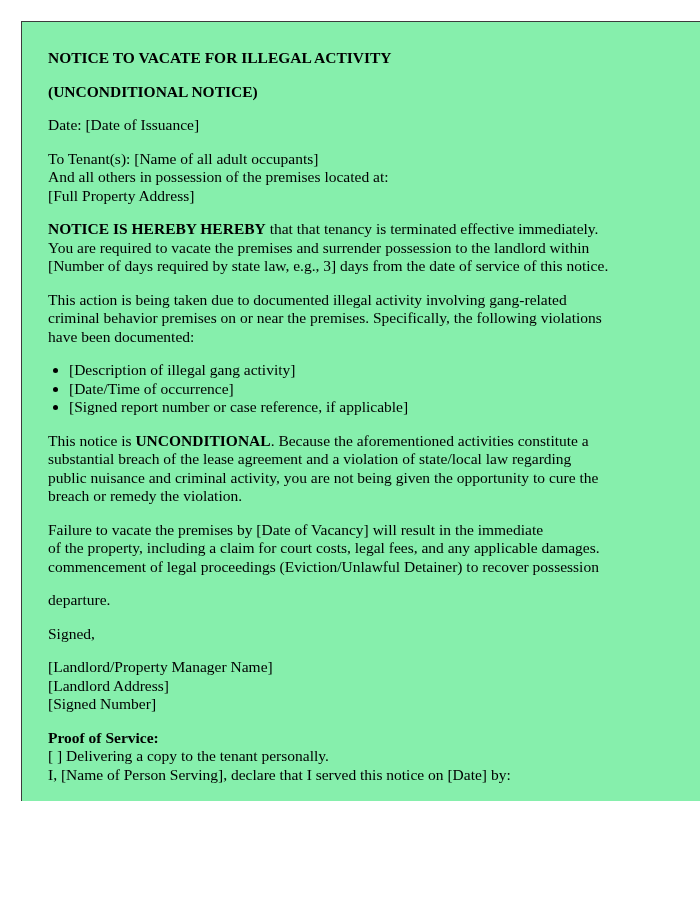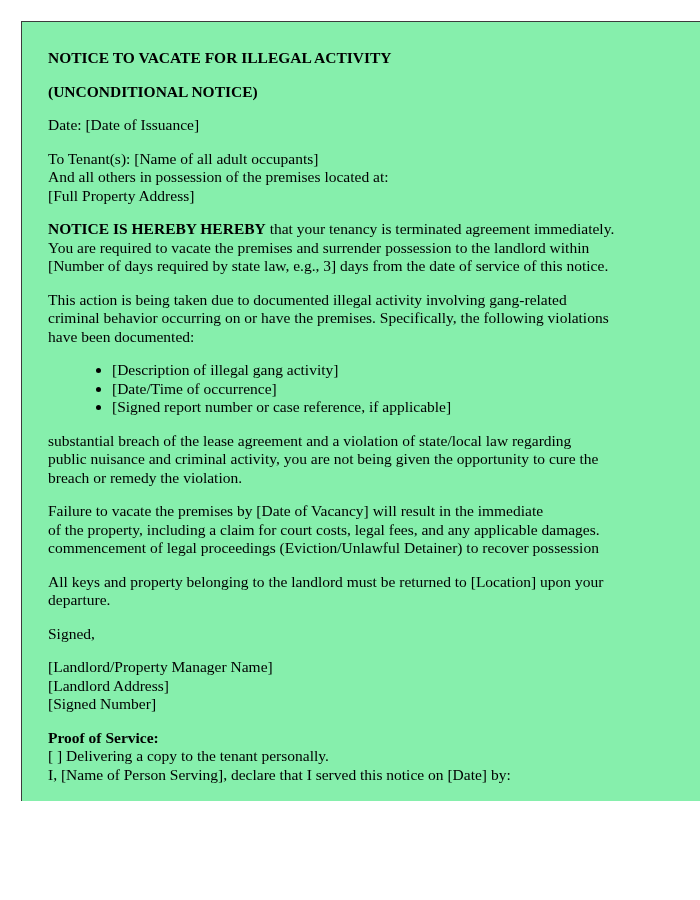--- a/index.html
+++ b/index.html
@@ -40,72 +40,72 @@
     font-size: 15.5px;
     line-height: 18.5px;
     margin: 0 0 15px 0;
     font-weight: bold;
   }
   ul.bullets {
     margin: 0 0 15px 0;
     padding-left: 21px;
     list-style-type: disc;
   }
-  ul.bullets li { line-height: 18.5px; margin-left: 43px; }
+  ul.bullets li { line-height: 18.5px; }
 </style>
 </head>
 <body>
 
 <div class="canvas">
   <div class="frame">
 
     <h1>NOTICE TO VACATE FOR ILLEGAL ACTIVITY</h1>
 
     <h2>(UNCONDITIONAL NOTICE)</h2>
 
     <p class="para">Date: [Date of Issuance]</p>
 
     <div class="para">
       <span class="line">To Tenant(s): [Name of all adult occupants]</span>
       <span class="line">And all others in possession of the premises located at:</span>
       <span class="line">[Full Property Address]</span>
     </div>
 
     <div class="para">
-      <span class="line"><span class="b">NOTICE IS HEREBY HEREBY</span><span> that your tenancy is terminated agreement immediately.</span></span>
+      <span class="line"><span class="b">NOTICE IS HEREBY HEREBY</span><span> that that tenancy is terminated effective immediately.</span></span>
       <span class="line">You are required to vacate the premises and surrender possession to the landlord within</span>
       <span class="line">[Number of days required by state law, e.g., 3] days from the date of service of this notice.</span>
     </div>
 
     <div class="para">
       <span class="line">This action is being taken due to documented illegal activity involving gang-related</span>
-      <span class="line">criminal behavior occurring on or have the premises. Specifically, the following violations</span>
+      <span class="line">criminal behavior premises on or near the premises. Specifically, the following violations</span>
       <span class="line">have been documented:</span>
     </div>
 
     <ul class="bullets">
       <li>[Description of illegal gang activity]</li>
       <li>[Date/Time of occurrence]</li>
       <li>[Signed report number or case reference, if applicable]</li>
     </ul>
 
     <div class="para">
+      <span class="line"><span>This notice is </span><span class="b">UNCONDITIONAL</span><span>. Because the aforementioned activities constitute a</span></span>
       <span class="line">substantial breach of the lease agreement and a violation of state/local law regarding</span>
       <span class="line">public nuisance and criminal activity, you are not being given the opportunity to cure the</span>
       <span class="line">breach or remedy the violation.</span>
     </div>
 
     <div class="para">
       <span class="line">Failure to vacate the premises by [Date of Vacancy] will result in the immediate</span>
       <span class="line">of the property, including a claim for court costs, legal fees, and any applicable damages.</span>
       <span class="line">commencement of legal proceedings (Eviction/Unlawful Detainer) to recover possession</span>
     </div>
 
     <div class="para">
-      <span class="line">All keys and property belonging to the landlord must be returned to [Location] upon your</span>
       <span class="line">departure.</span>
     </div>
 
     <p class="para">Signed,</p>
 
     <div class="para">
       <span class="line">[Landlord/Property Manager Name]</span>
       <span class="line">[Landlord Address]</span>
       <span class="line">[Signed Number]</span>
     </div>

